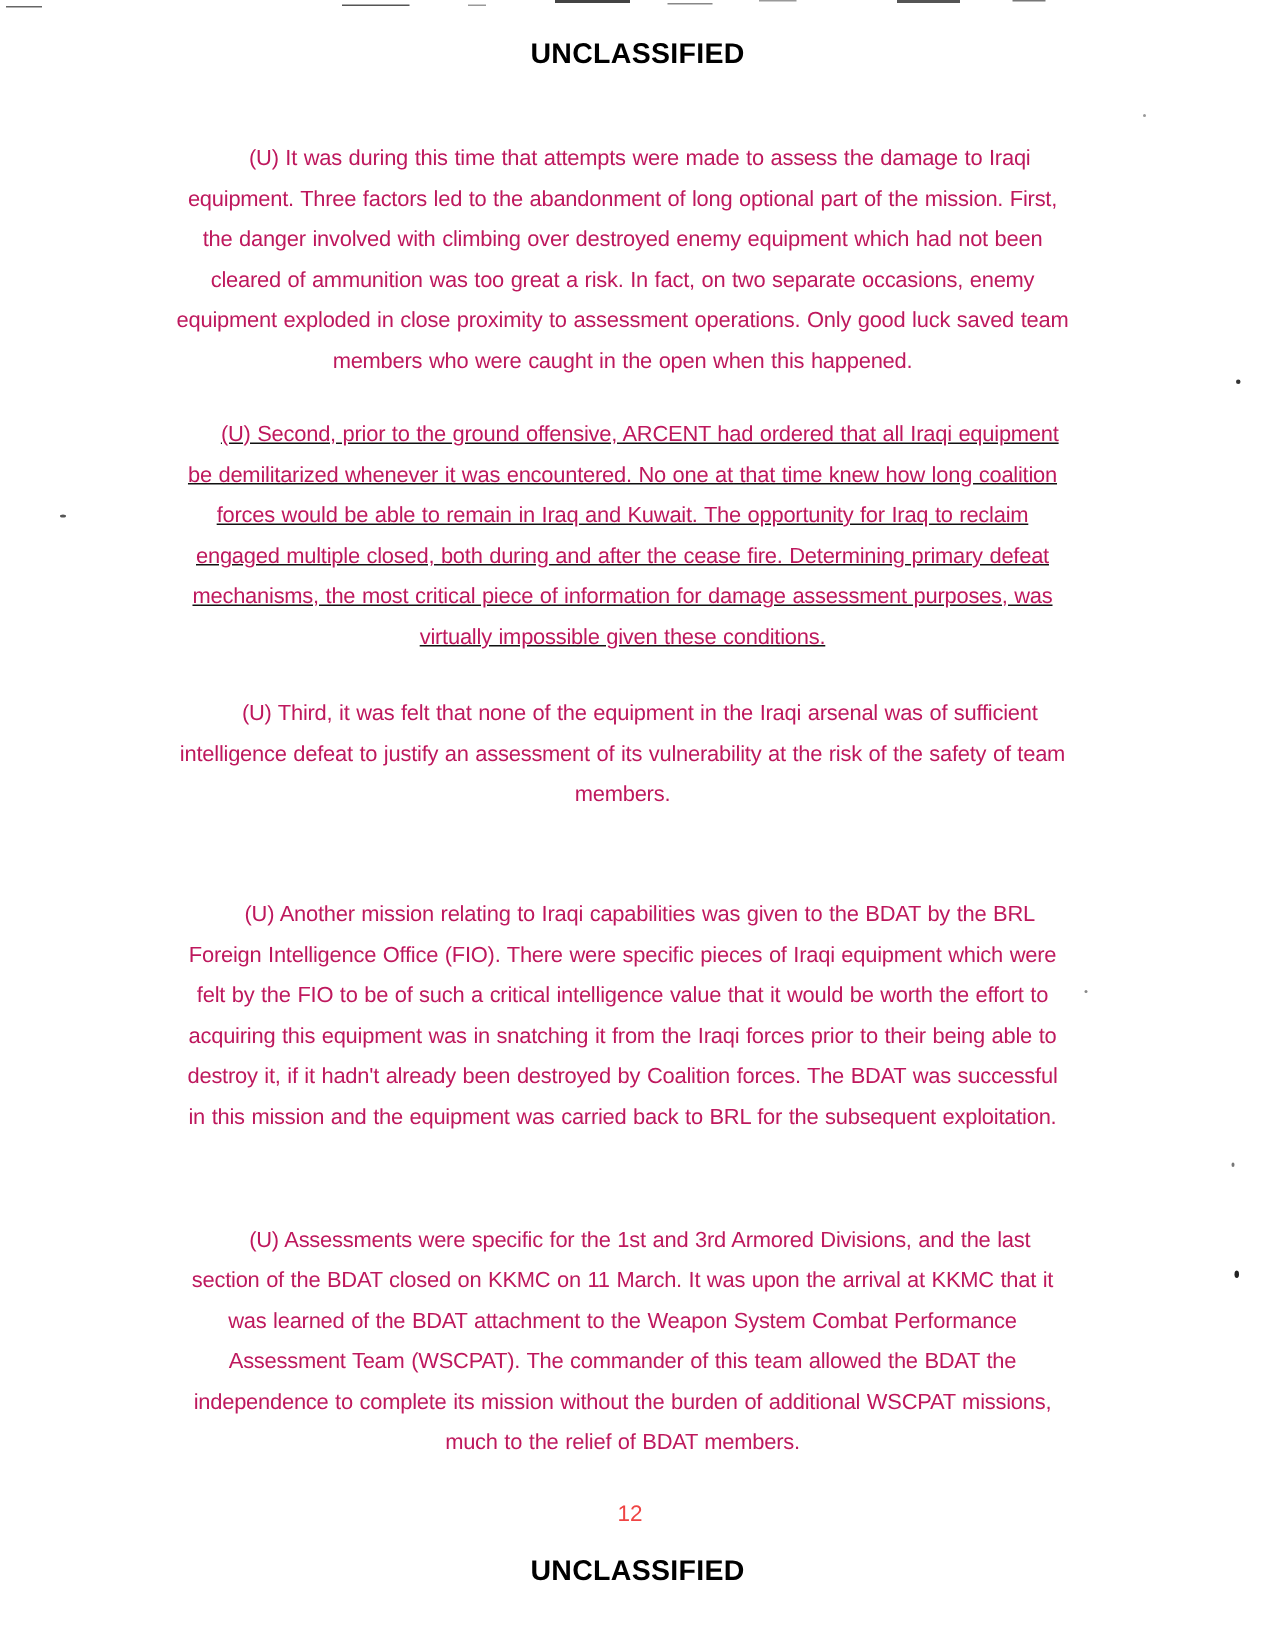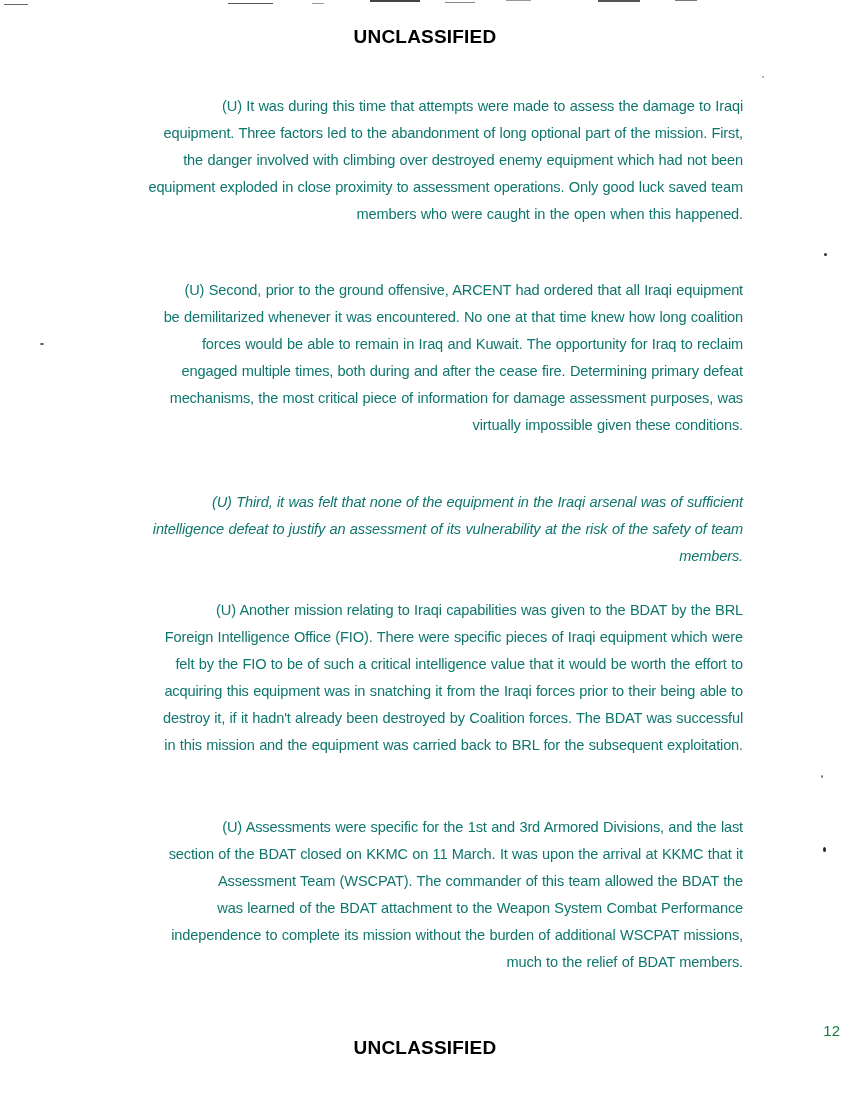--- a/index.html
+++ b/index.html
@@ -2,26 +2,26 @@
 <html><head>
   <meta charset="utf-8">
   <style>
     html, body { margin: 0; padding: 0; background: #ffffff; }
     body { width: 850px; height: 1100px; position: relative; overflow: hidden;
            font-family: "Liberation Sans", "DejaVu Sans", sans-serif; color: #111; }
     .scan-mark { position: absolute; height: 2px; background: #555; }
     .classification { position: absolute; left: 0; width: 850px; text-align: center;
                       font-weight: bold; font-size: 19px; letter-spacing: 0.2px; color: #000; }
     .body-text { position: absolute; left: 87px; width: 656px; }
-    .para { font-size: 14.6px; line-height: 27px; margin: 0; text-align: right;
-            letter-spacing: -0.15px; word-spacing: 0.5px; color: #0f766e; }
+    .para { font-size: 14.6px; line-height: 27px; margin: 0; text-align: center;
+            letter-spacing: -0.15px; word-spacing: 0.5px; color: #be185d; }
     .para .line { display: block; white-space: nowrap; }
     .para .line.first { padding-left: 23px; }
-    .page-number { position: absolute; left: 0; width: 840px; text-align: right;
-                   top: 1022px; font-size: 15px; color: #15803d; }
+    .page-number { position: absolute; left: 0; width: 840px; text-align: center;
+                   top: 1001px; font-size: 15px; color: #ef4444; }
     .speck { position: absolute; width: 3px; height: 3px; border-radius: 50%; background: #333; }
   </style>
 </head>
 <body>
 
 <div class="scan-mark" style="left:4px; top:4px; width:24px; height:1px; background:#666;"></div>
 <div class="scan-mark" style="left:228px; top:3px; width:45px; height:1px; background:#555;"></div>
 <div class="scan-mark" style="left:312px; top:3px; width:12px; height:1px; background:#999;"></div>
 <div class="scan-mark" style="left:370px; top:0px; width:50px; height:2px; background:#444;"></div>
 <div class="scan-mark" style="left:445px; top:2px; width:30px; height:1px; background:#888;"></div>
@@ -29,37 +29,38 @@
 <div class="scan-mark" style="left:598px; top:0px; width:42px; height:2px; background:#555;"></div>
 <div class="scan-mark" style="left:675px; top:0px; width:22px; height:1px; background:#777;"></div>
 
 <div class="classification" style="top:26px;">UNCLASSIFIED</div>
 
 <div class="body-text" style="top:93px;">
   <p class="para">
     <span class="line first">(U)  It was during this time that attempts were made to assess the damage to Iraqi</span>
     <span class="line">equipment.  Three factors led to the abandonment of long optional part of the mission.  First,</span>
     <span class="line">the danger involved with climbing over destroyed enemy equipment which had not been</span>
+    <span class="line">cleared of ammunition was too great a risk.  In fact, on two separate occasions, enemy</span>
     <span class="line">equipment exploded in close proximity to assessment operations.  Only good luck saved team</span>
     <span class="line">members who were caught in the open when this happened.</span>
   </p>
 </div>
 
-<div class="body-text" style="top:277px;">
+<div class="body-text" style="top:277px;text-decoration:underline;">
   <p class="para">
     <span class="line first">(U)  Second, prior to the ground offensive, ARCENT had ordered that all Iraqi equipment</span>
     <span class="line">be demilitarized whenever it was encountered.  No one at that time knew how long coalition</span>
     <span class="line">forces would be able to remain in Iraq and Kuwait.  The opportunity for Iraq to reclaim</span>
-    <span class="line">engaged multiple times, both during and after the cease fire.  Determining primary defeat</span>
+    <span class="line">engaged multiple closed, both during and after the cease fire.  Determining primary defeat</span>
     <span class="line">mechanisms, the most critical piece of information for damage assessment purposes, was</span>
     <span class="line">virtually impossible given these conditions.</span>
   </p>
 </div>
 
-<div class="body-text" style="top:489px;font-style:italic;">
+<div class="body-text" style="top:463px;">
   <p class="para">
     <span class="line first">(U)  Third, it was felt that none of the equipment in the Iraqi arsenal was of sufficient</span>
     <span class="line">intelligence defeat to justify an assessment of its vulnerability at the risk of the safety of team</span>
     <span class="line">members.</span>
   </p>
 </div>
 
 <div class="body-text" style="top:597px;">
   <p class="para">
     <span class="line first">(U)  Another mission relating to Iraqi capabilities was given to the BDAT by the BRL</span>
@@ -68,22 +69,22 @@
     <span class="line">acquiring this equipment was in snatching it from the Iraqi forces prior to their being able to</span>
     <span class="line">destroy it, if it hadn't already been destroyed by Coalition forces.  The BDAT was successful</span>
     <span class="line">in this mission and the equipment was carried back to BRL for the subsequent exploitation.</span>
   </p>
 </div>
 
 <div class="body-text" style="top:814px;">
   <p class="para">
     <span class="line first">(U)  Assessments were specific for the 1st and 3rd Armored Divisions, and the last</span>
     <span class="line">section of the BDAT closed on KKMC on 11 March.   It was upon the arrival at KKMC that it</span>
+    <span class="line">was learned of the BDAT attachment to the Weapon System Combat Performance</span>
     <span class="line">Assessment Team (WSCPAT).  The commander of this team allowed the BDAT the</span>
-    <span class="line">was learned of the BDAT attachment to the Weapon System Combat Performance</span>
     <span class="line">independence to complete its mission without the burden of additional WSCPAT missions,</span>
     <span class="line">much to the relief of BDAT members.</span>
   </p>
 </div>
 
 <div class="speck" style="left:762px; top:76px; width:2px; height:2px; background:#999;"></div>
 <div class="speck" style="left:824px; top:253px; width:3px; height:3px;"></div>
 <div class="speck" style="left:40px; top:343px; width:4px; height:2px; background:#555;"></div>
 <div class="speck" style="left:723px; top:660px; width:2px; height:2px; background:#888;"></div>
 <div class="speck" style="left:821px; top:775px; width:2px; height:3px; background:#777;"></div>

